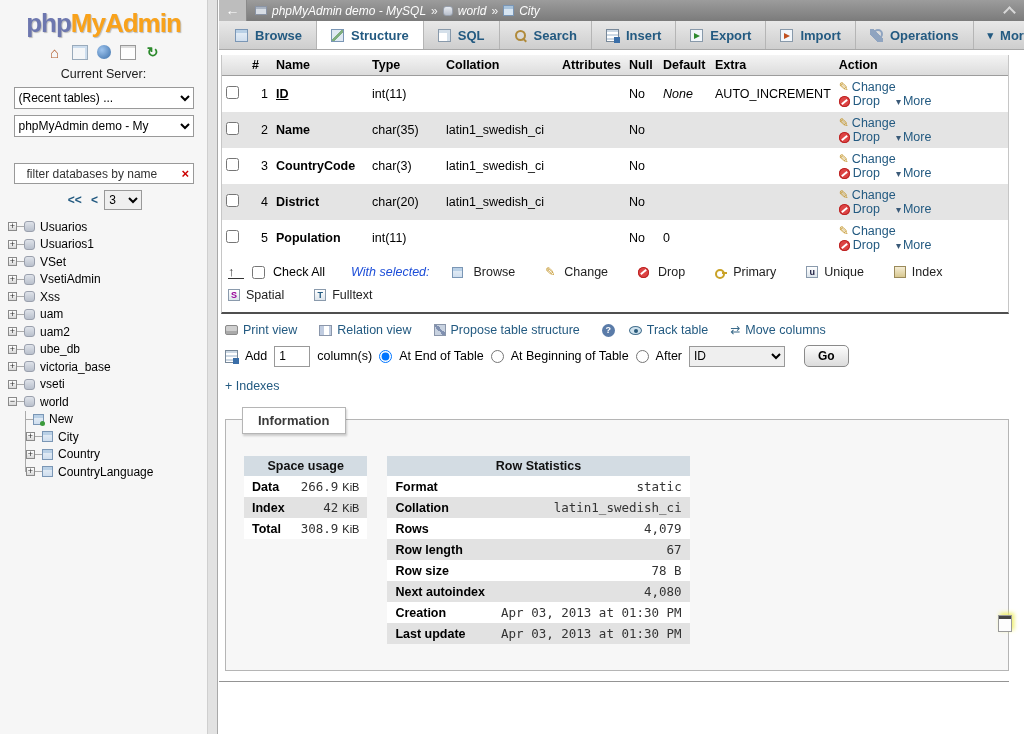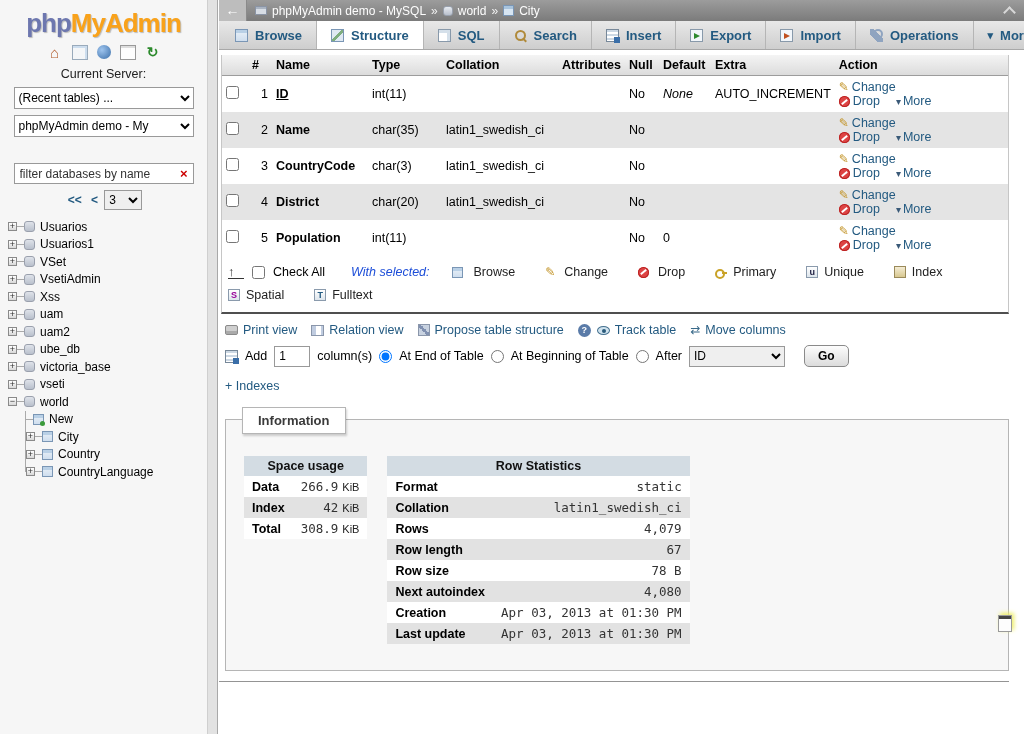--- a/index.html
+++ b/index.html
@@ -18,21 +18,21 @@
   .logo .php { color:#6d77af; } .logo .ma { color:#f9a21a; }
   .sb-icons { display:flex; justify-content:center; gap:9px; margin-top:6px; }
   .sb-icons span { width:16px; height:15px; display:inline-block; cursor:pointer; text-align:center; line-height:15px; }
   .ic-home { color:#b05a2a; font-size:15px; }
   .ic-logout { background:#f4f6f8; border:1px solid #9ab; box-shadow:inset -2px 2px 0 #cde; }
   .ic-help-globe { background:radial-gradient(circle at 35% 35%, #9ec4ee, #3a6ea8); border-radius:50%; width:14px!important; height:14px!important; }
   .ic-doc { background:#fdfdfd; border:1px solid #999; box-shadow:inset 0 2px 0 #ddd; }
   .ic-refresh { color:#2c8a2c; font-size:14px; font-weight:bold; }
   .cur-server { text-align:center; margin-top:7px; color:#222; font-size:12.5px; }
   .sb-select { display:block; margin:6px auto 0; width:180px; height:22px; font-size:12px; border:1px solid #999; background:#fff; }
-  .filter-wrap { width:180px; margin:26px auto 0; border:1px solid #999; background:#fff; display:flex; align-items:center; height:21px; padding:0 5px; }
+  .filter-wrap { width:180px; margin:26px auto 0; border:1px solid #999; background:#fff; display:flex; align-items:center; height:21px; padding:0 12px; }
   .filter-wrap input { border:none; outline:none; flex:1; font-size:12px; color:#333; font-family:"Liberation Sans",sans-serif; }
   .filter-x { color:#c00; font-weight:bold; cursor:pointer; font-size:13px; }
   .sb-pages { text-align:center; margin-top:6px; color:#235a81; }
   .sb-pages .pg { margin:0 3px; font-weight:bold; cursor:pointer; }
   .sb-pages select { width:38px; height:20px; border:1px solid #999; font-size:12px; }
 
   .tree { margin-top:8px; padding-left:8px; }
   .titem { display:flex; align-items:center; height:17.5px; cursor:pointer; }
   .texp { width:9px; height:9px; border:1px solid #8a8a8a; background:linear-gradient(#fff,#d8d8d8); font-size:9px; line-height:7px; text-align:center; color:#333; flex:none; cursor:pointer; }
   .tdash { width:7px; border-top:1px solid #aaa; flex:none; }
@@ -44,21 +44,21 @@
   .tchildren::before { content:""; position:absolute; left:4px; top:0; bottom:9px; border-left:1px solid #aaa; }
   .tchildren .titem { padding-left:5px; }
 
   
   .topbar { height:21px; background:linear-gradient(#9c9c9c,#7b7b7b); display:flex; align-items:center; color:#f2f2f2; position:relative; }
   .backbtn { width:28px; height:21px; background:#bdbdbd; border-right:1px solid #8a8a8a; color:#fff; text-align:center; line-height:20px; font-size:14px; cursor:pointer; flex:none; }
   .crumb { display:flex; align-items:center; gap:5px; margin-left:8px; font-size:12px; }
   .bic-server { width:12px; height:9px; background:#d7dde5; border:1px solid #8a94a5; box-shadow:inset 0 2px 0 #aab4c2; }
   .bic-db { width:10px; height:10px; background:linear-gradient(#e6eaf0,#b9c0cc); border:1px solid #98a0ad; border-radius:3px; }
   .bic-tbl { width:11px; height:11px; border:1px solid #7a96b5; background:#d7e5f2; box-shadow:inset 0 3px 0 #a9c4dd; }
-  .crumb a { color:#fdfdfd; }
+  .crumb a { color:#fdfdfd;font-style:italic; }
   .collapse { position:absolute; right:10px; top:5px; width:10px; height:8px; cursor:pointer; }
   .collapse::before { content:""; position:absolute; left:1px; top:3px; width:7px; height:7px; border-left:2px solid #d8d8d8; border-top:2px solid #d8d8d8; transform:rotate(45deg); }
 
   
   .tabstrip { height:29px; background:linear-gradient(#e8e8e8,#cecece); border-bottom:1px solid #a8a8a8; display:flex; padding-left:2px; }
   .tab { display:flex; align-items:center; gap:7px; padding:0 14px; font-weight:bold; font-size:13px; color:#235a81; border-right:1px solid #b5b5b5; cursor:pointer; }
   .tab.active { background:#fff; }
   .tic { width:13px; height:13px; flex:none; position:relative; }
   .tic-browse { border:1px solid #7a96b5; background:linear-gradient(#eaf1f8,#cfdeee); box-shadow:inset 0 3px 0 #b9d0e6; }
   .tic-structure { border:1px solid #7a96b5; background:linear-gradient(135deg,#dfe9f3 45%,#7fae7f 45%,#7fae7f 60%,#dfe9f3 60%); }
@@ -99,21 +99,21 @@
   .withsel { font-style:italic; color:#1d4ed8; margin:0 14px 0 18px; }
   .selbtn { display:flex; align-items:center; gap:6px; color:#222; cursor:pointer; margin-right:22px; }
   .ic-key { width:12px; height:7px; position:relative; }
   .ic-key::before { content:""; position:absolute; left:0; top:0; width:6px; height:6px; border:2px solid #c9a227; border-radius:50%; }
   .ic-key::after { content:""; position:absolute; right:0; top:3px; width:5px; height:2px; background:#c9a227; }
   .ltr-ic { width:12px; height:12px; border:1px solid #8a9aac; background:linear-gradient(#fff,#dde5ec); font-size:9px; font-weight:bold; text-align:center; line-height:11px; }
   .ltr-u { color:#224; } .ltr-s { color:#909; } .ltr-t { color:#235a81; }
   .ic-index16 { width:12px; height:12px; border:1px solid #9a8a5a; background:linear-gradient(#f4ecd4,#d8c890); }
 
   
-  .tools { display:flex; align-items:flex-end; gap:6px; margin:9px 0 0 6px; font-size:12.5px; }
+  .tools { display:flex; align-items:flex-end; gap:14px; margin:9px 0 0 6px; font-size:12.5px; }
   .tools a { color:#235a81; margin-right:8px; display:flex; align-items:center; gap:5px; }
   .ic-printer { width:13px; height:10px; background:#cfcfcf; border:1px solid #8a8a8a; border-radius:2px; box-shadow:inset 0 -3px 0 #aaa; }
   .ic-relation { width:13px; height:11px; background:linear-gradient(90deg,#c0cce0 4px,transparent 4px,transparent 9px,#c0cce0 9px); border:1px solid #8a96aa; }
   .ic-propose { width:12px; height:12px; background:linear-gradient(45deg,#c8d2e0 40%,#8090b0 40%,#8090b0 60%,#c8d2e0 60%); border:1px solid #8a96aa; }
   .ic-helpq { width:13px; height:13px; border-radius:50%; background:#5a7ba8; color:#fff; font-size:9px; font-weight:bold; text-align:center; line-height:13px; display:inline-block; }
   .ic-eye { width:13px; height:9px; border:1px solid #46718f; border-radius:50%; background:#cfe2ee; position:relative; }
   .ic-eye::after { content:""; position:absolute; left:4px; top:2px; width:4px; height:4px; border-radius:50%; background:#2a5a7a; }
   .ic-move { color:#3a6a8a; font-size:12px; }
 
   .addrow { display:flex; align-items:center; gap:7px; margin:8px 0 0 6px; font-size:12.5px; }

